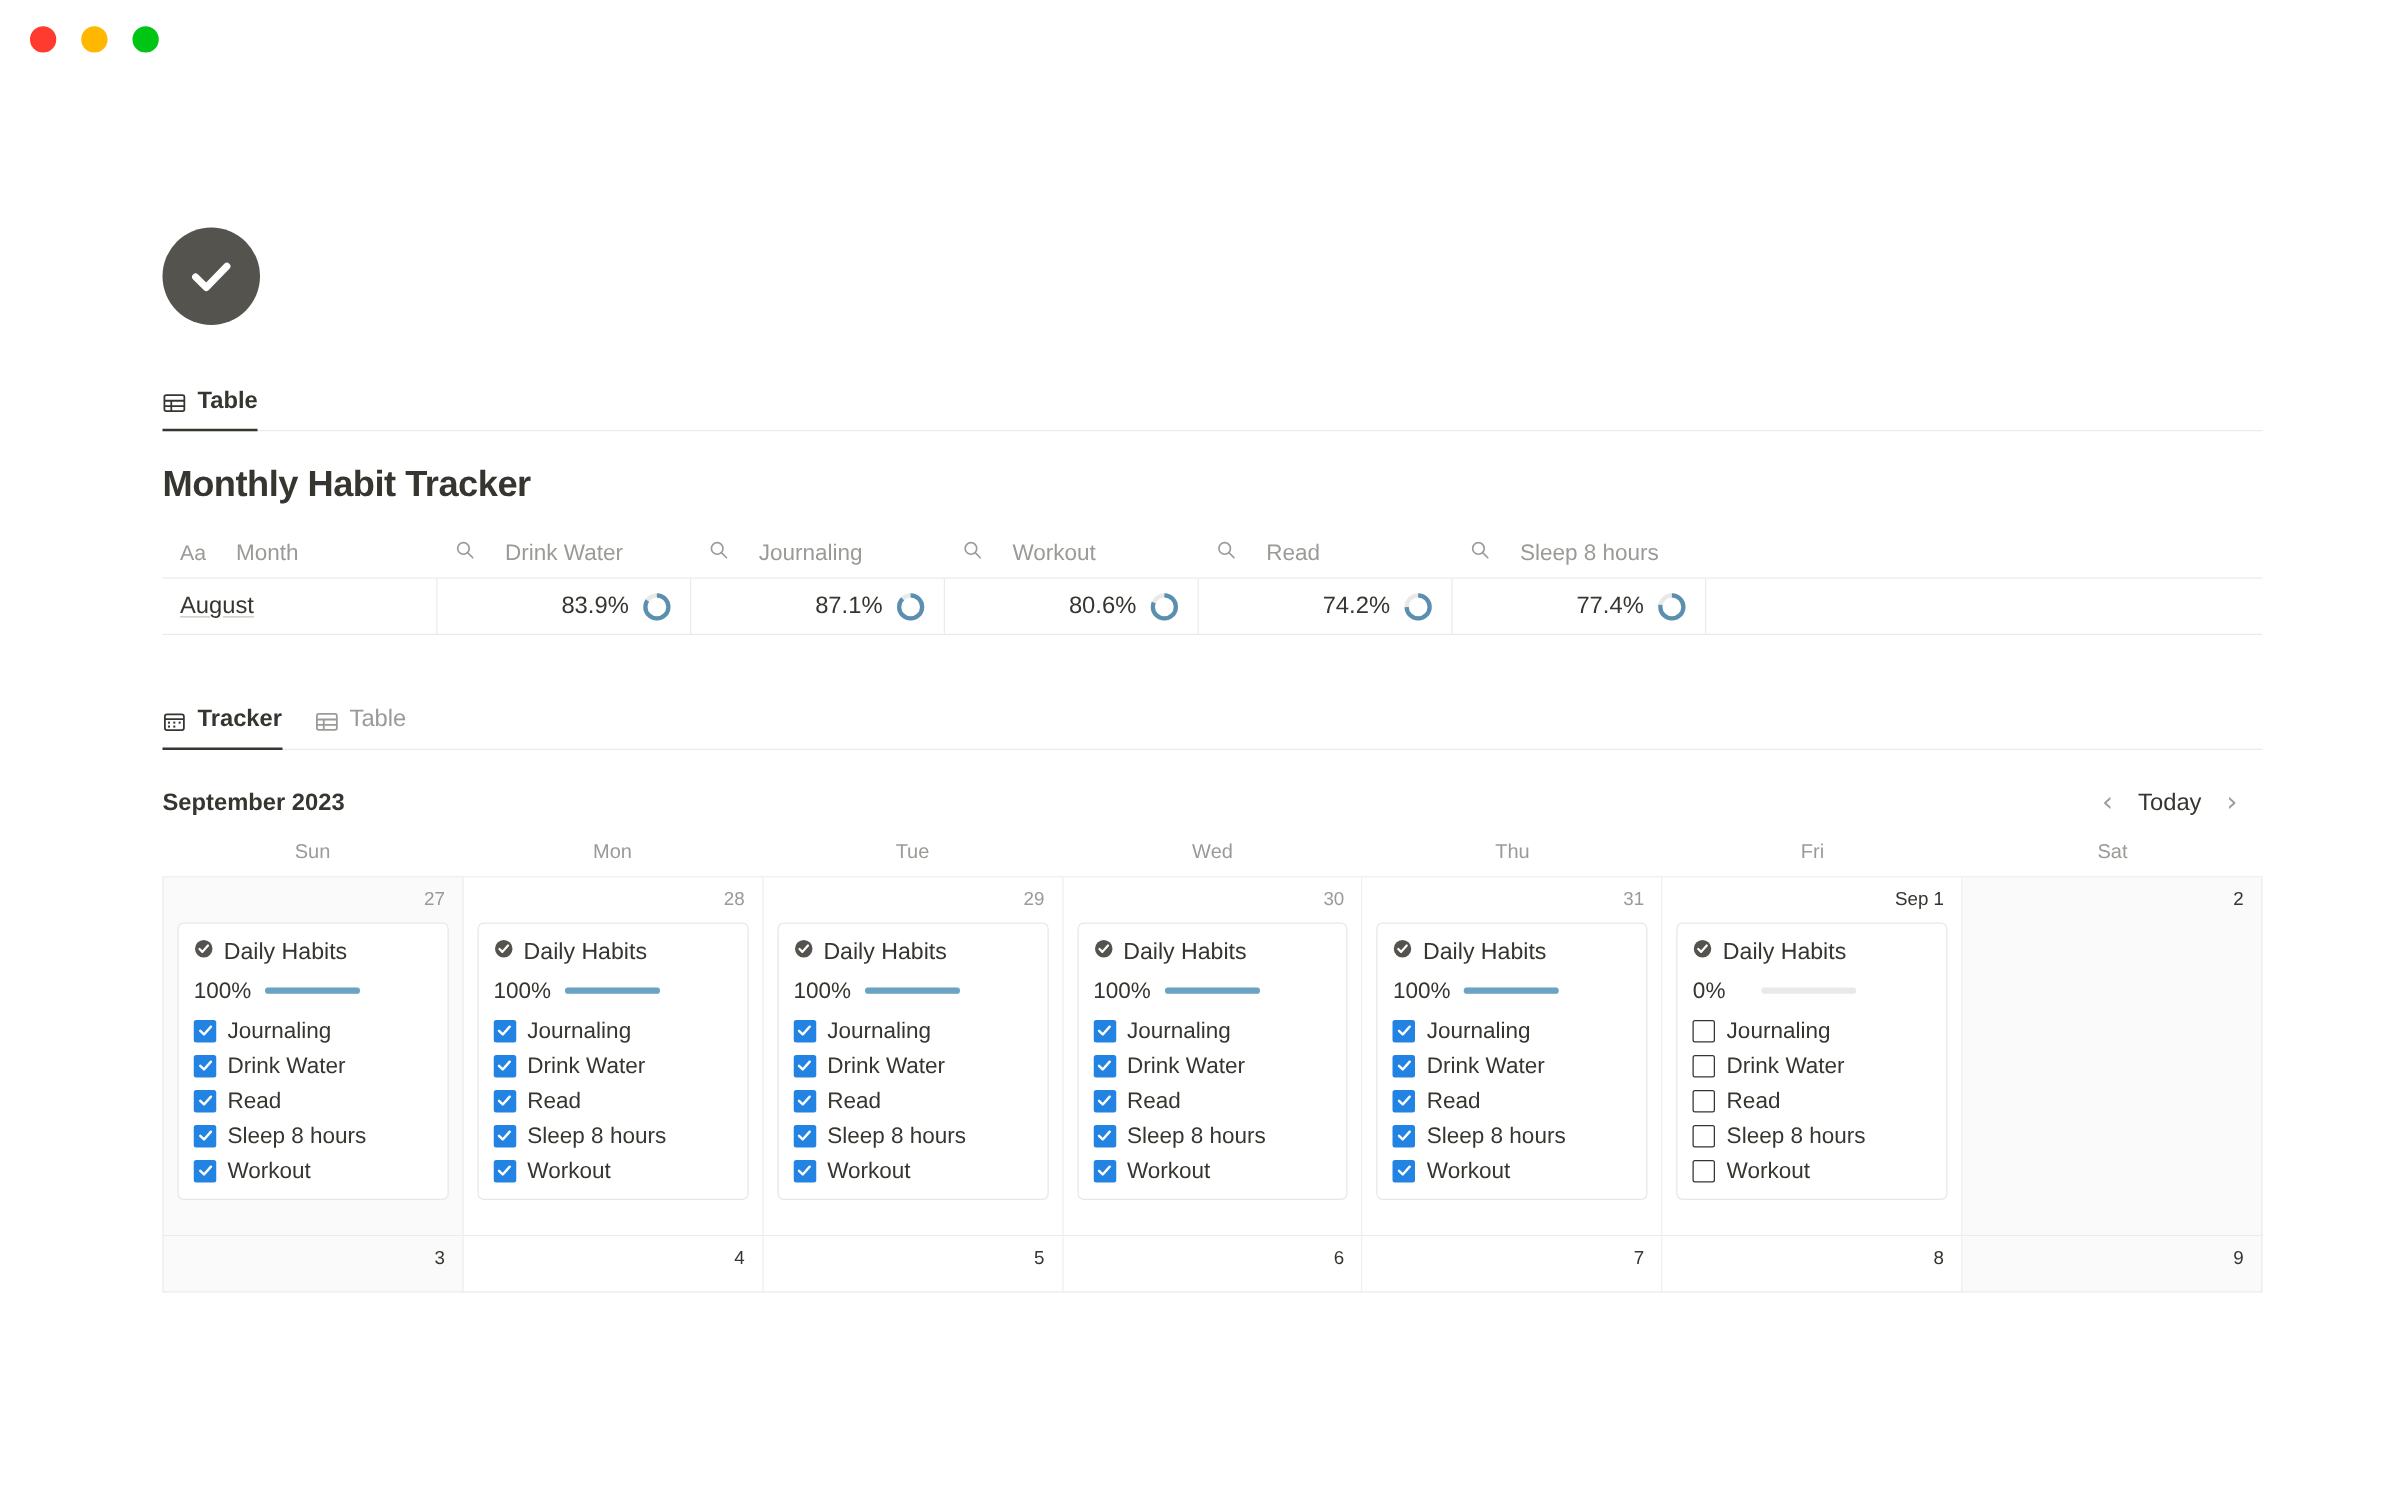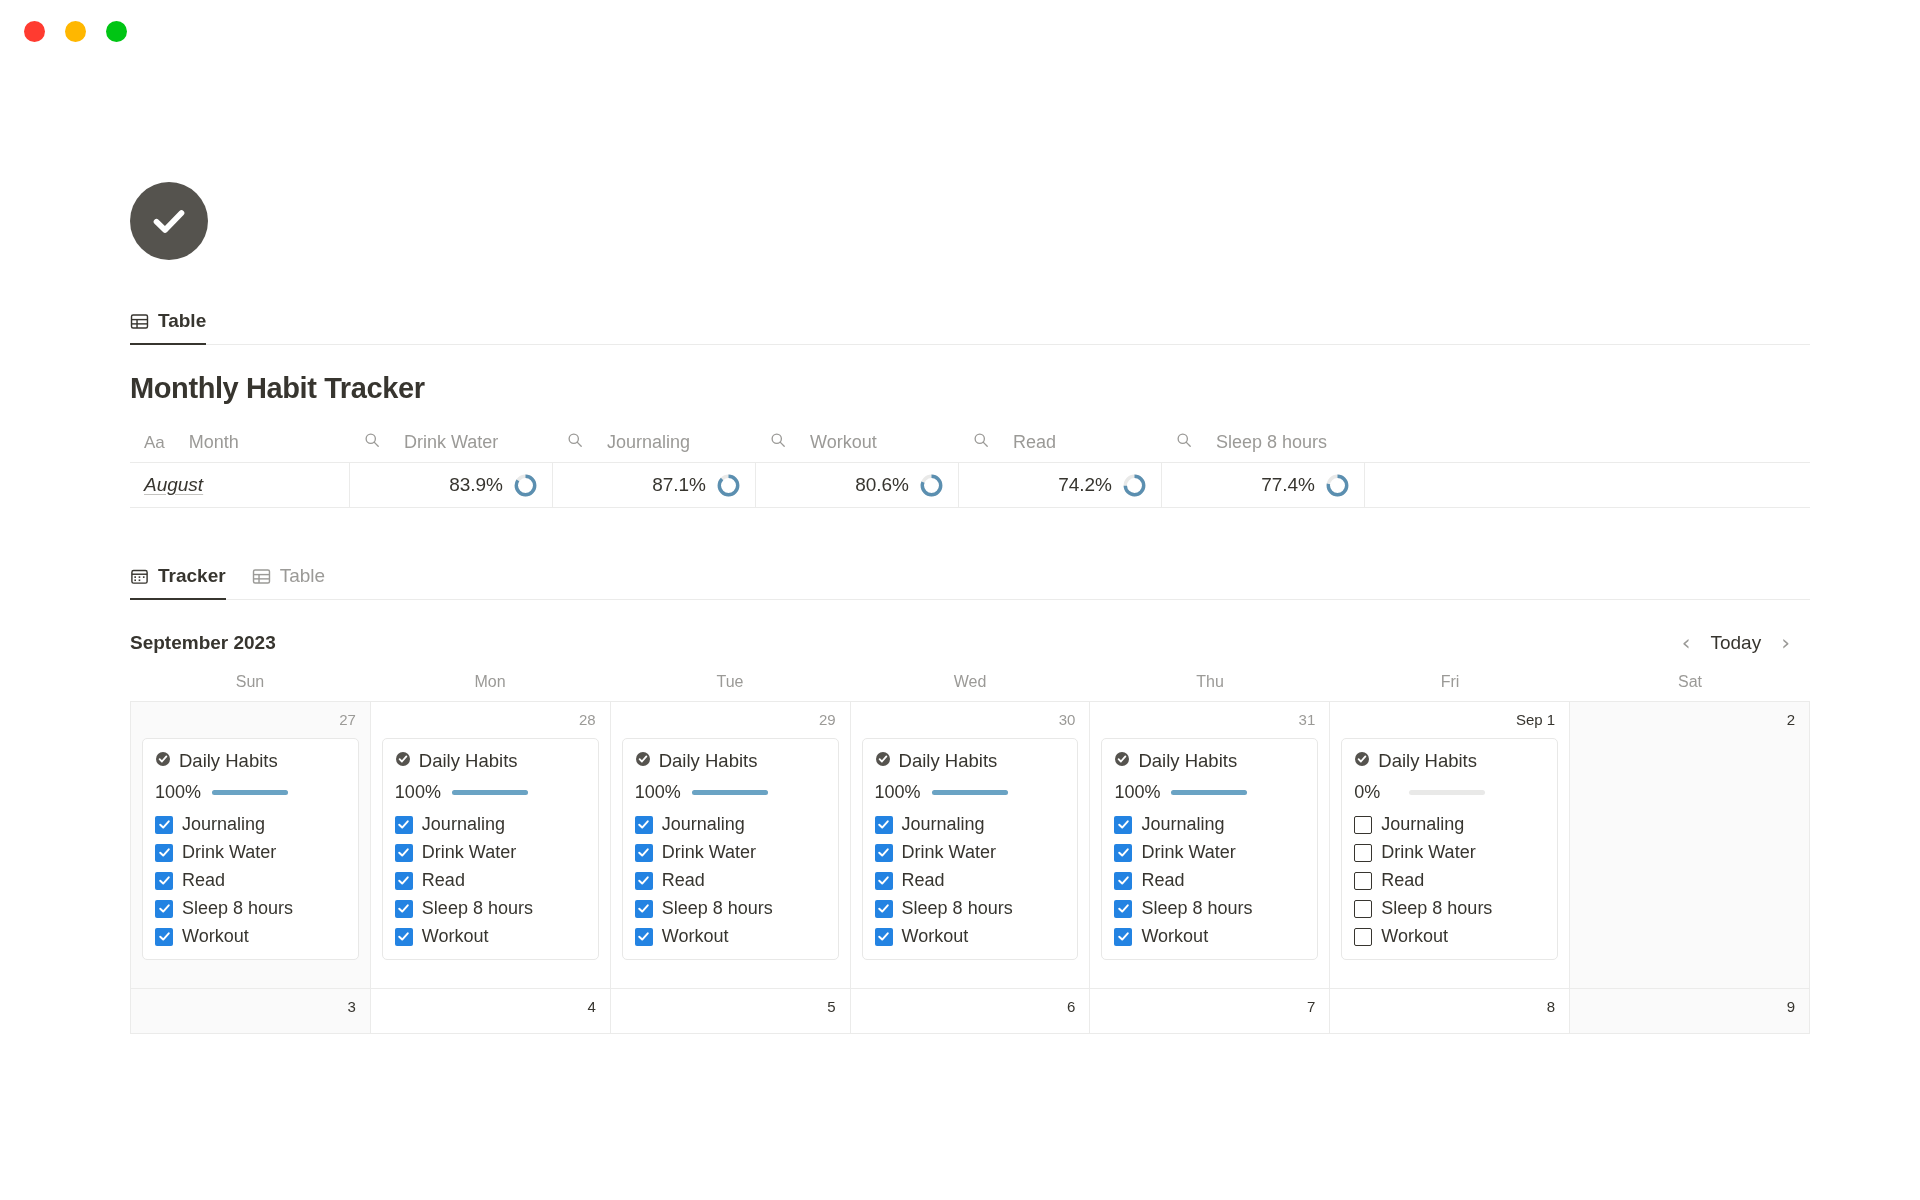--- a/index.html
+++ b/index.html
@@ -56,21 +56,21 @@
   .view-tabs {
     margin-top: 41px;
     display: flex;
     align-items: flex-end;
     gap: 26px;
     border-bottom: 1.4px solid #ebebea;
     height: 44px;
     position: relative;
   }
   .view-tab {
-    display: flex; align-items: center; gap: 9px;
+    display: flex; align-items: flex-end; gap: 9px;
     font-size: 19px;
     color: #9b9a97;
     padding-bottom: 12px;
     position: relative;
     cursor: pointer;
     white-space: nowrap;
   }
   .view-tab.active { color: #37352f; font-weight: 600; }
   .view-tab.active::after {
     content: "";
@@ -119,21 +119,21 @@
     align-items: stretch;
     border-bottom: 1.4px solid #ebebea;
   }
   .mtable .td {
     display: flex; align-items: center;
     font-size: 19px;
     color: #37352f;
     padding: 0 14px;
     border-right: 1.2px solid #ebebea;
   }
-  .mtable .td.c0 { width: 220px; font-style: italic; }
+  .mtable .td.c0 { width: 220px; }
   .mtable .td.c1,
   .mtable .td.c2,
   .mtable .td.c3,
   .mtable .td.c4,
   .mtable .td.c5 { width: 203px; justify-content: flex-end; gap: 10px; }
   .mtable .td.pad { flex: 1; border-right: none; }
   .cell-link { text-decoration: underline; text-underline-offset: 3px; text-decoration-color:#c4c3c0;}
 
   .ring { width: 25px; height: 25px; display:block; }
 

